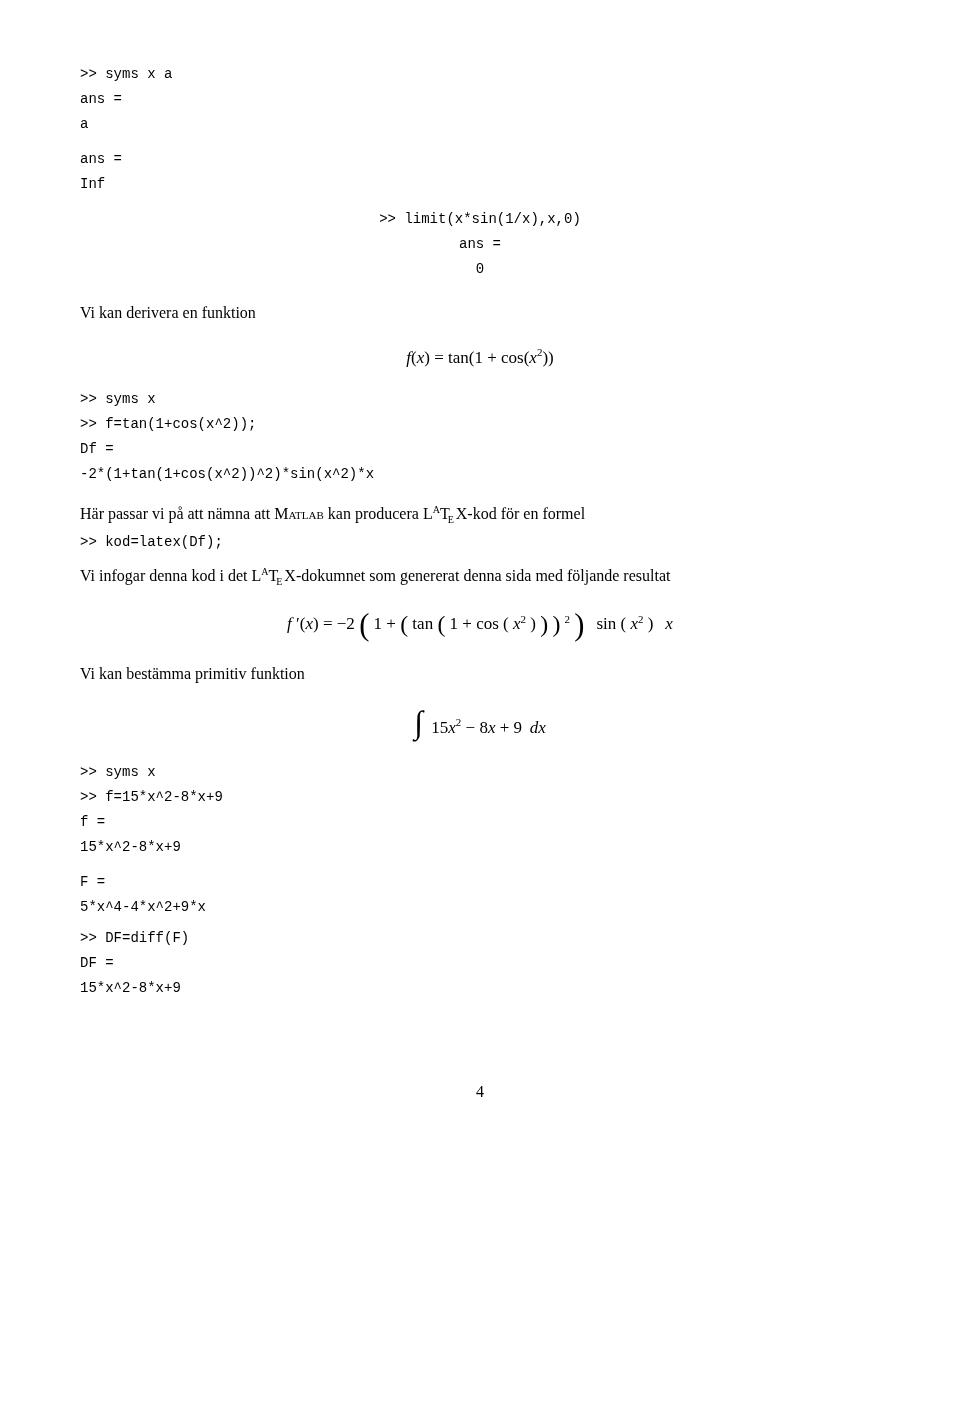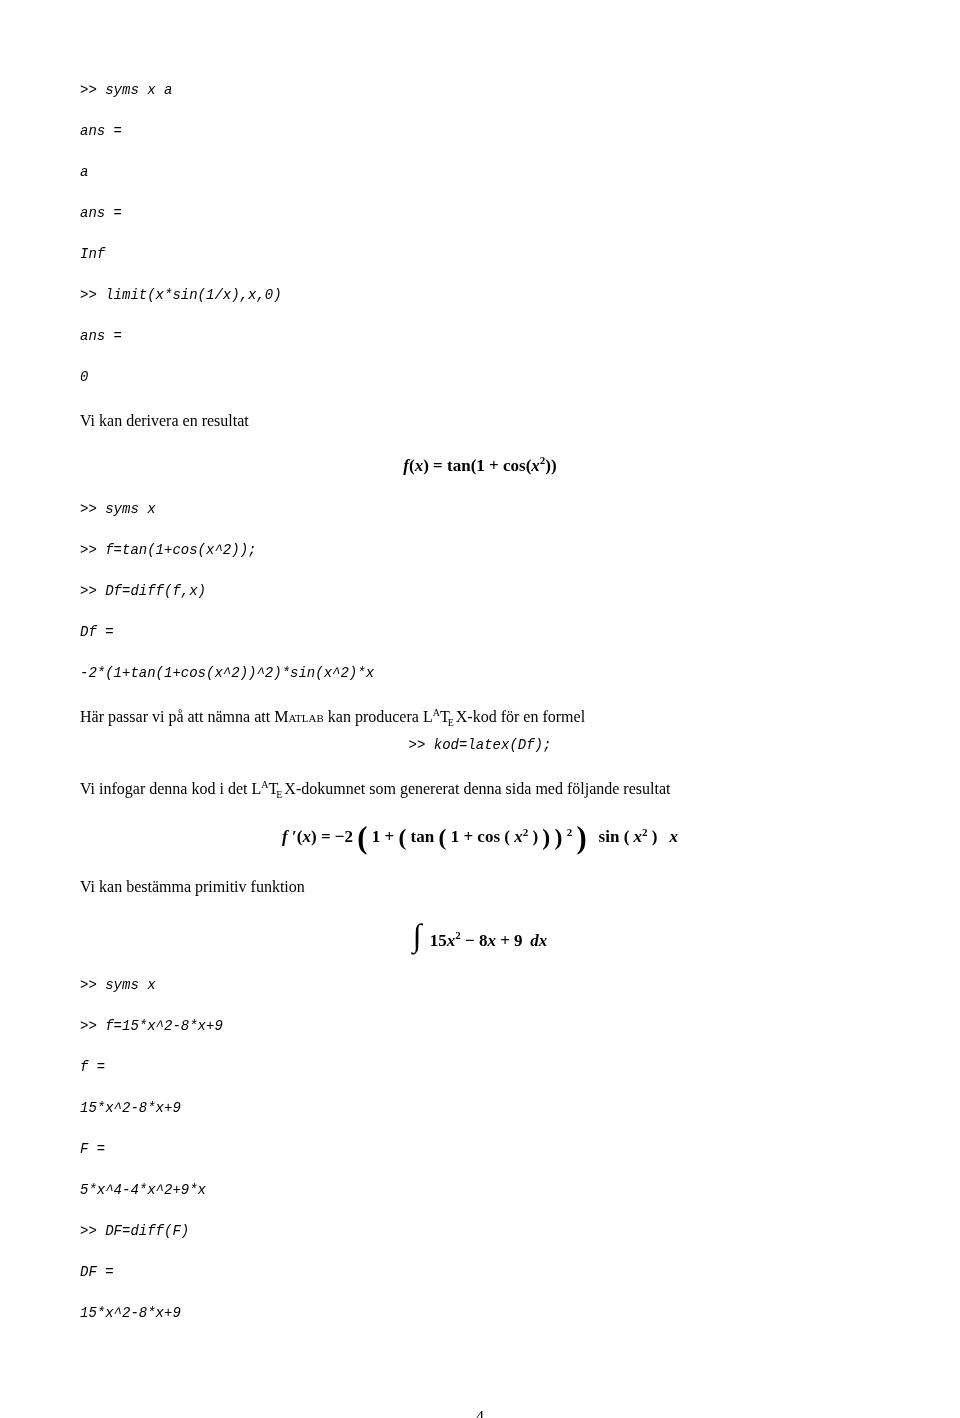--- a/index.html
+++ b/index.html
@@ -12,36 +12,34 @@
       min-height: 1418px;
       padding: 60px 80px 60px 80px;
       line-height: 1.6;
     }
     .code {
       font-family: 'Courier New', Courier, monospace;
       font-size: 14px;
       line-height: 1.5;
     }
     .code-block {
-      margin: 20px 0;
-      font-style: italic;
+      margin: 4px 0;
     }
     .prose {
       font-family: 'Times New Roman', Times, serif;
       font-size: 16px;
       line-height: 1.6;
     }
     .math-display {
       display: flex;
       justify-content: center;
       align-items: center;
       margin: 18px 0;
       font-family: 'Times New Roman', Times, serif;
       font-size: 17px;
-      font-weight: bold;
     }
     .section {
       margin-bottom: 8px;
     }
     .smallcaps {
       font-variant: small-caps;
     }
     sup {
       font-size: 11px;
       vertical-align: super;
@@ -78,46 +76,45 @@
     <div class="code code-block">&gt;&gt; syms x a</div>
     <div class="code code-block">ans =</div>
     <div class="code code-block">a</div>
   </div>
 
   <div style="margin-top:14px;" class="section">
     <div class="code code-block">ans =</div>
     <div class="code code-block">Inf</div>
   </div>
 
-  <div style="margin-top:14px;" class="section">
+  <div style="margin-top:14px;text-align:center;" class="section">
     <div class="code code-block">&gt;&gt; limit(x*sin(1/x),x,0)</div>
     <div class="code code-block">ans =</div>
     <div class="code code-block">0</div>
   </div>
 
   <div style="margin-top:20px;">
-    <span class="prose">Vi kan derivera en resultat</span>
+    <span class="prose">Vi kan derivera en funktion</span>
 
     
     <div class="math-display">
       <span>
         <i>f</i>(<i>x</i>) = tan(1 + cos(<i>x</i><sup>2</sup>))
       </span>
     </div>
 
     <div class="code code-block">&gt;&gt; syms x</div>
     <div class="code code-block">&gt;&gt; f=tan(1+cos(x^2));</div>
-    <div class="code code-block">&gt;&gt; Df=diff(f,x)</div>
     <div class="code code-block">Df =</div>
     <div class="code code-block">-2*(1+tan(1+cos(x^2))^2)*sin(x^2)*x</div>
   </div>
 
   <div style="margin-top:16px;">
     <span class="prose">Här passar vi på att nämna att <span class="smallcaps">Matlab</span> kan producera L<sup style="font-size:10px;vertical-align:super;">A</sup>T<sub style="font-size:10px;vertical-align:sub;position:relative;left:-2px;">E</sub>X-kod för en formel</span>
-    <div class="code code-block" style="margin-top:4px;text-align:center;">&gt;&gt; kod=latex(Df);</div>
+    <div class="code code-block" style="margin-top:4px;">&gt;&gt; kod=latex(Df);</div>
   </div>
 
   <div style="margin-top:10px;">
     <span class="prose">Vi infogar denna kod i det L<sup style="font-size:10px;vertical-align:super;">A</sup>T<sub style="font-size:10px;vertical-align:sub;position:relative;left:-2px;">E</sub>X-dokumnet som genererat denna sida med följande resultat</span>
 
     
     <div class="math-display" style="margin: 20px 0;">
       <span style="font-family:'Times New Roman',serif; font-size:17px;">
         <i>f</i> ′(<i>x</i>) = −2
         <span class="big-paren">(</span>

